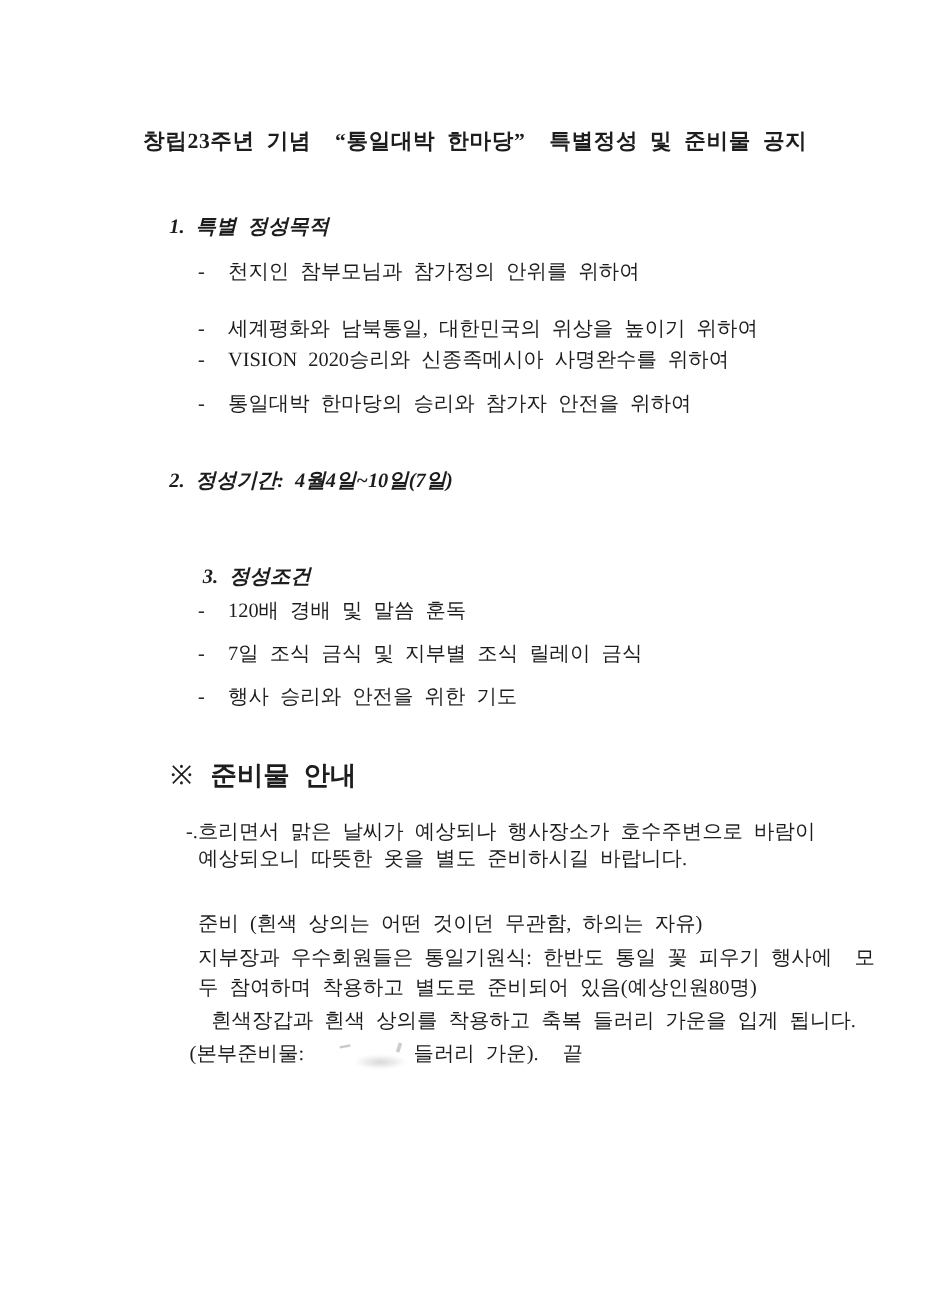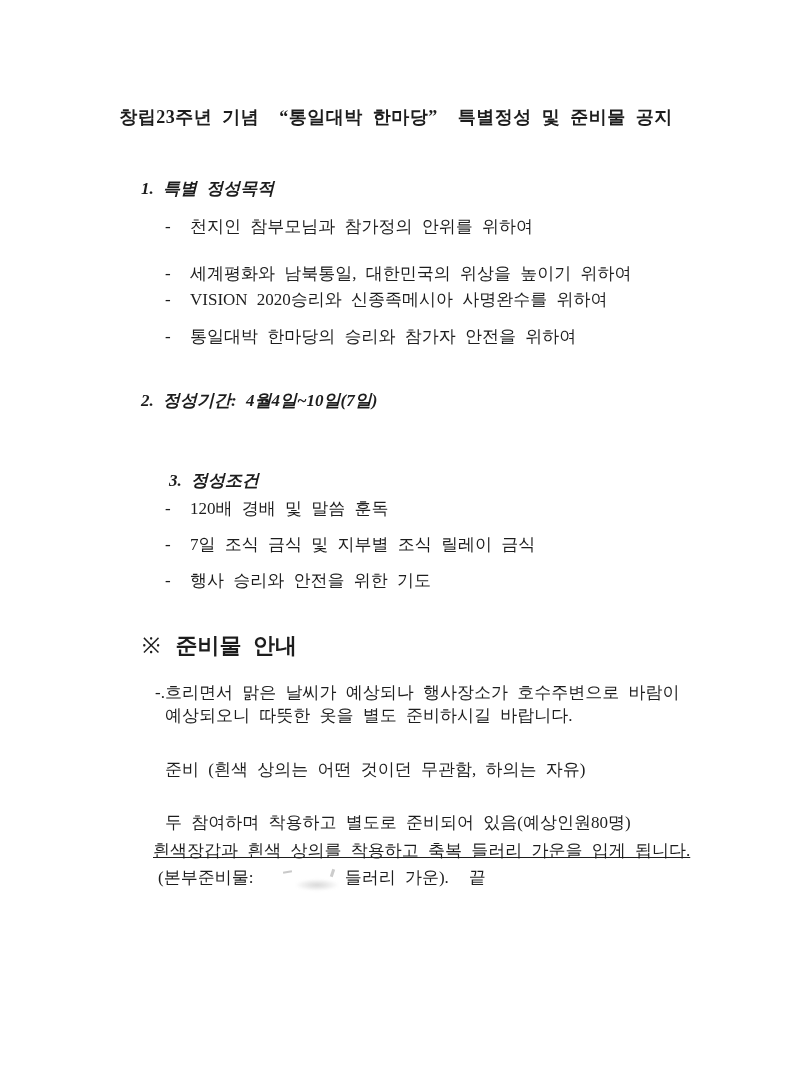--- a/index.html
+++ b/index.html
@@ -72,21 +72,21 @@
   #s3b1       { top: 499px; left: 165px; }
   #s3b2       { top: 535px; left: 165px; }
   #s3b3       { top: 571px; left: 165px; }
   #noticeh    { top: 636px; left: 142px; }
   #p1l1       { top: 683px; left: 155px; }
   #p1l2       { top: 706px; left: 165px; }
   #p2l1       { top: 736px; left: 155px; }
   #p2l2       { top: 760px; left: 165px; }
   #p3l1       { top: 788px; left: 165px; }
   #p3l2       { top: 813px; left: 165px; }
-  #p4         { top: 841px; left: 153px; text-decoration: underline; }
+  #p4         { top: 841px; left: 176px; }
   #p5         { top: 868px; left: 158px; }
 </style>
 </head>
 <body>
 
 <div class="page">
 
   <div class="ln title" id="title">창립23주년 기념  “통일대박 한마당”  특별정성 및 준비물 공지</div>
 
   <div class="ln hd" id="h1">1. 특별 정성목적</div>
@@ -111,20 +111,21 @@
 
   <div class="ln notice-h" id="noticeh"><span class="marker">※</span><span>준비물 안내</span></div>
 
   <div class="ln" id="p1l1">-.흐리면서 맑은 날씨가 예상되나 행사장소가 호수주변으로 바람이</div>
 
   <div class="ln" id="p1l2"><span>예상되오니 </span><span class="bseg">따뜻한 옷을 별도 준비하시길</span><span> 바랍니다.</span></div>
 
 
   <div class="ln" id="p2l2">준비 (흰색 상의는 어떤 것이던 무관함, 하의는 자유)</div>
 
+  <div class="ln" id="p3l1"><span>지부장과 우수회원들은 </span><span class="bseg">통일기원식: 한반도 통일 꽃 피우기 행사에</span><span>  모</span></div>
 
   <div class="ln" id="p3l2">두 참여하며 착용하고 별도로 준비되어 있음(예상인원80명)</div>
 
   <div class="ln" id="p4">흰색장갑과 흰색 상의를 착용하고 축복 들러리 가운을 입게 됩니다.</div>
 
   <div class="ln" id="p5"><span>(본부준비물: </span><span class="erased"><span class="t1"></span><span class="t2"></span><span class="blob"></span></span><span>들러리 가운).</span><span class="endgap"></span><span>끝</span></div>
 
 </div>
 
 </body></html>

